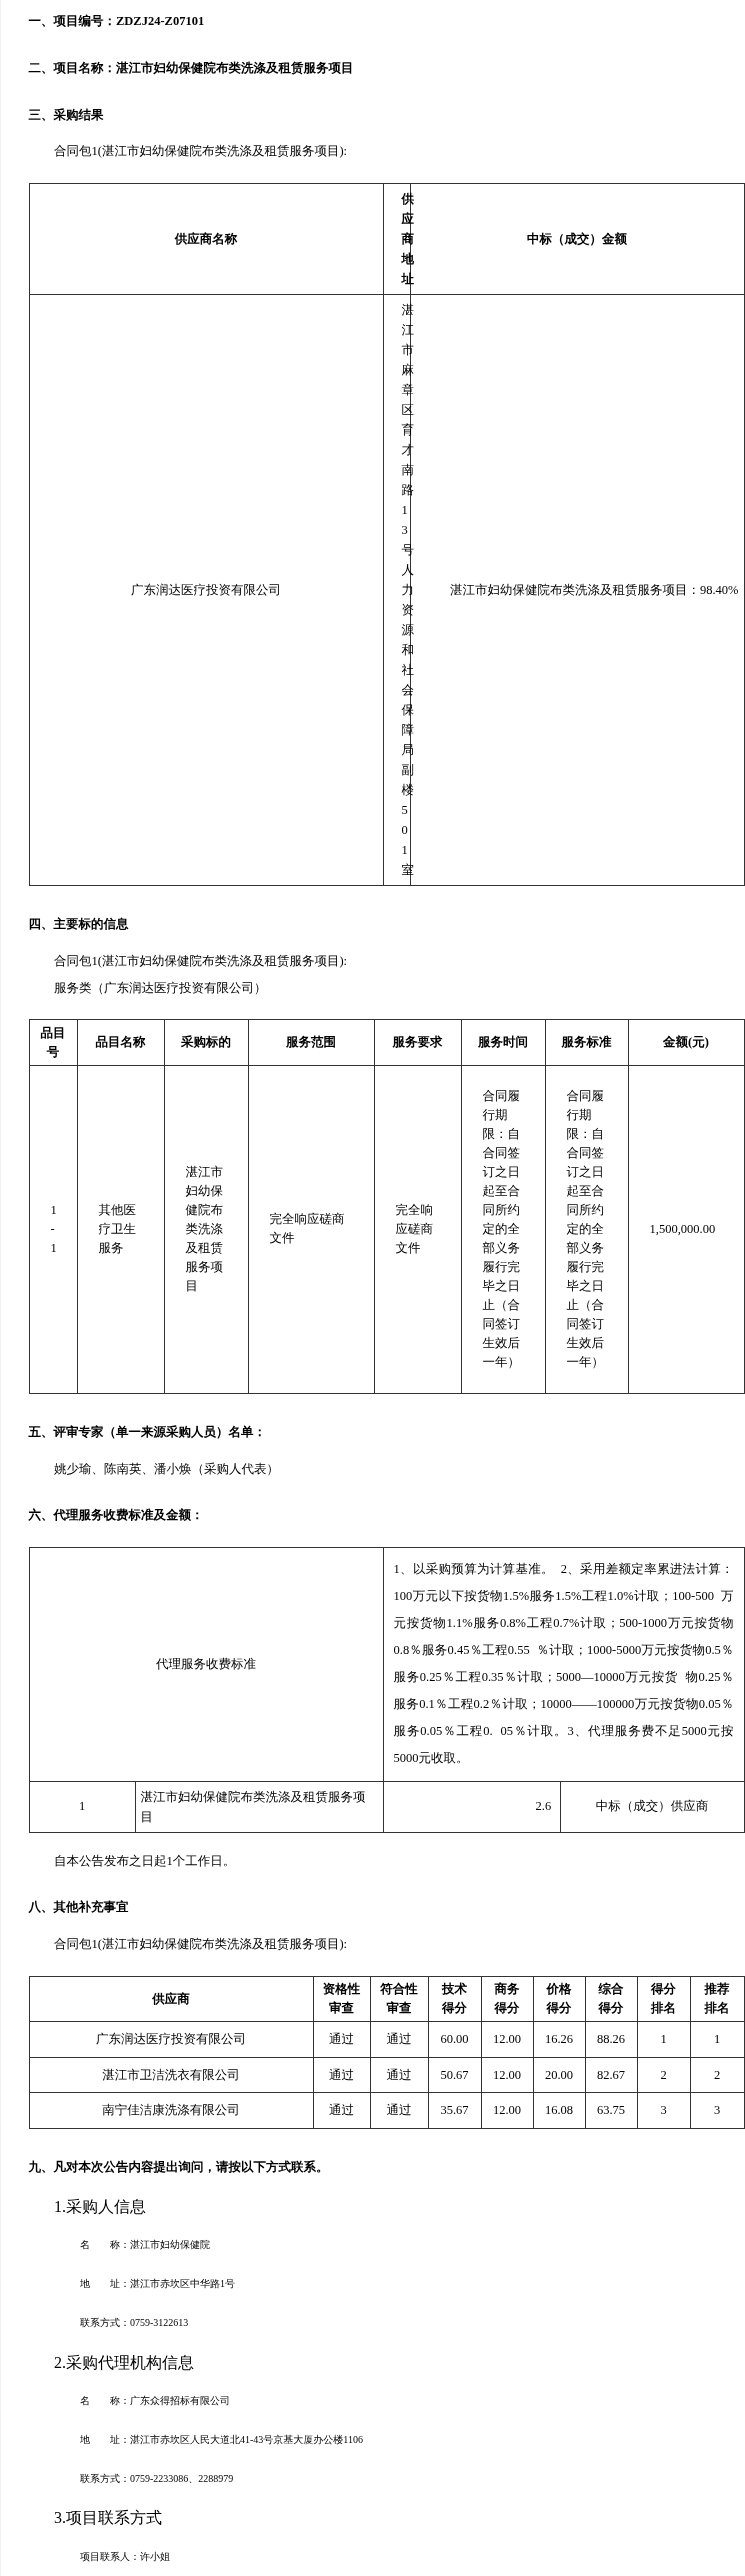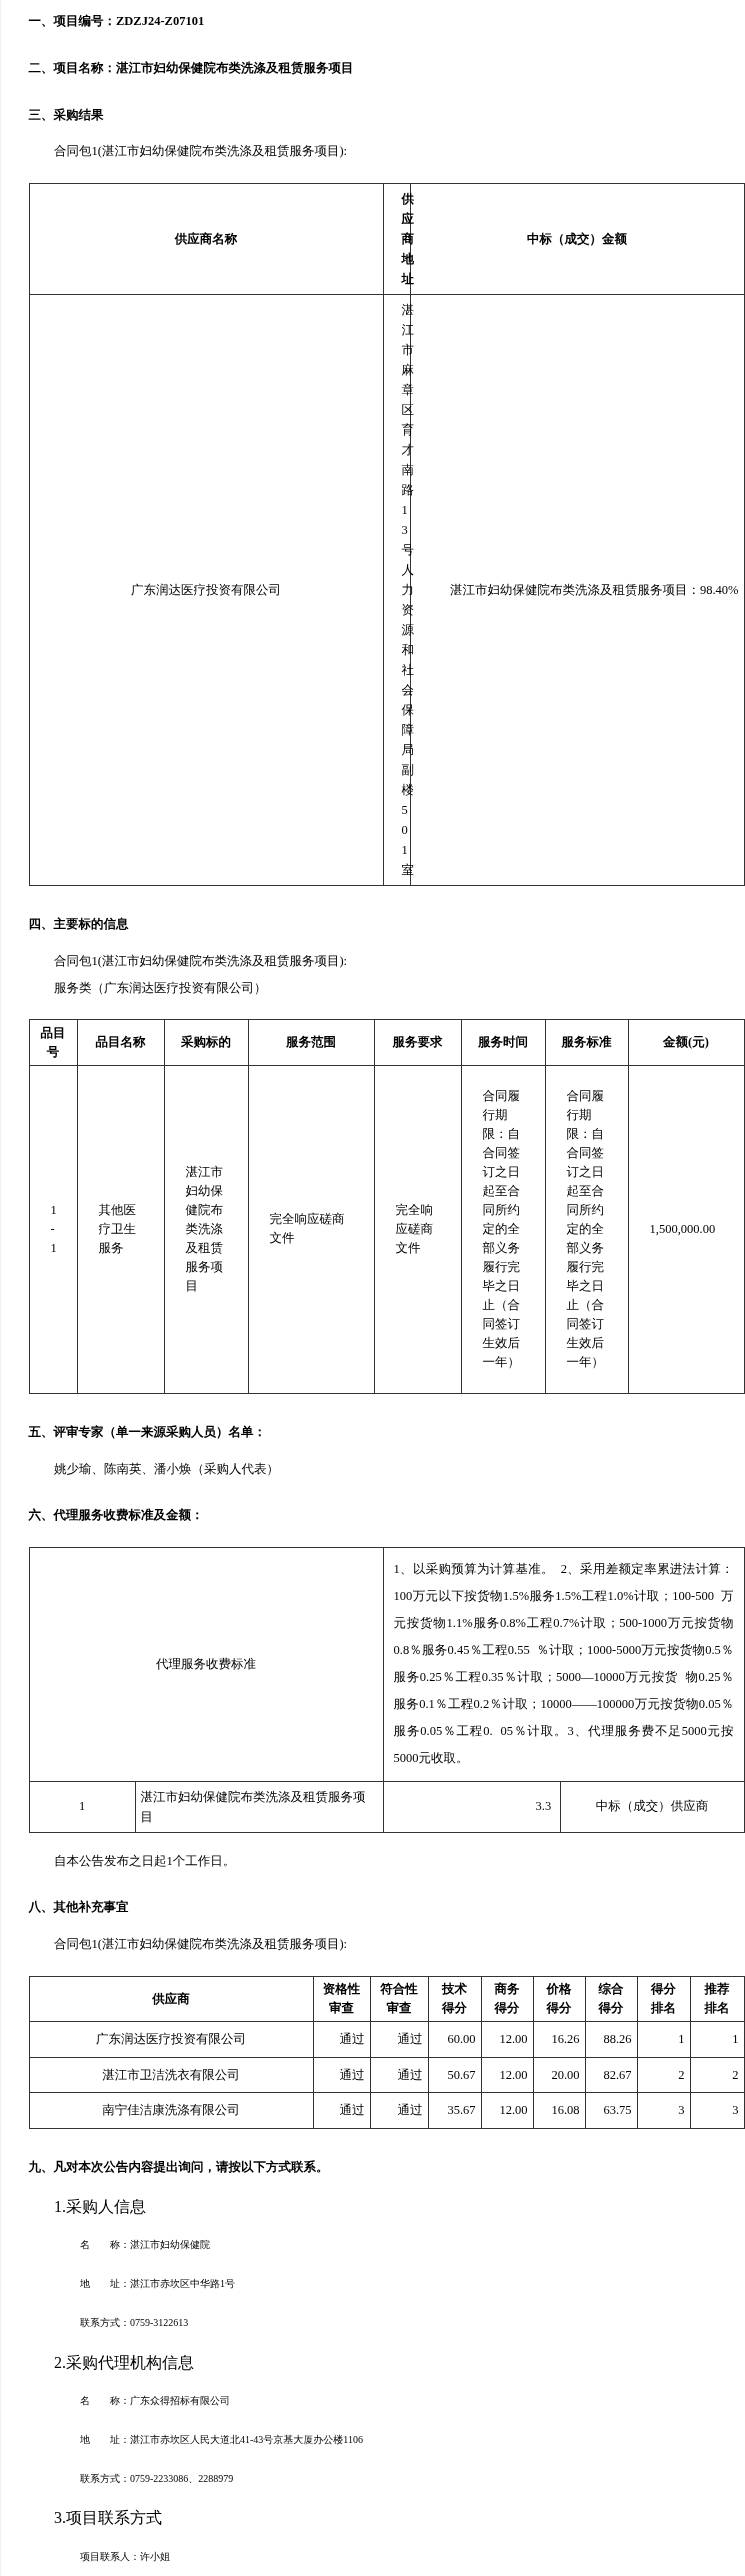--- a/index.html
+++ b/index.html
@@ -23,21 +23,21 @@
   .t2 td{height:198px;text-align:left;padding:21px;}
   
   .t3 .fee-label{text-align:center;font-weight:normal;}
   .t3 .fee-text{text-align:justify;white-space:pre-wrap;line-height:27px;padding:8.3px 10px;}
   .t3 th{height:28px;}
   .t3 .data td{height:38px;}
   .t3 .pkg-name{text-align:left;line-height:20px;}
   .t3 .fee-amt{text-align:right;padding-right:8.3px;}
   
   .t4 th{height:37px;padding:3.3px;}
-  .t4 td{height:28px;text-align:right;padding:3.3px 5px;}
+  .t4 td{height:28px;text-align:center;padding:3.3px 5px;}
   .t4 .sup{text-align:center;}
   
   .c-title{font-size:16px;margin:23px 16.7px 0 53px;line-height:16.7px;}
   .c-line{font-size:10px;margin:22px 16.7px 0 79px;line-height:16.7px;}
 </style>
 </head>
 <body>
 
 <div class="page">
 
@@ -119,21 +119,21 @@
         <col>
       </colgroup>
     <tbody>
       <tr>
         <td class="fee-label" colspan="2">代理服务收费标准</td>
         <td class="fee-text" colspan="2">1、以采购预算为计算基准。  2、采用差额定率累进法计算：100万元以下按货物1.5%服务1.5%工程1.0%计取；100-500  万元按货物1.1%服务0.8%工程0.7%计取；500-1000万元按货物0.8％服务0.45％工程0.55  ％计取；1000-5000万元按货物0.5％服务0.25％工程0.35％计取；5000—10000万元按货  物0.25％服务0.1％工程0.2％计取；10000——100000万元按货物0.05％服务0.05％工程0.  05％计取。3、代理服务费不足5000元按5000元收取。</td>
       </tr>
       <tr class="data">
         <td class="center">1</td>
         <td class="pkg-name">湛江市妇幼保健院布类洗涤及租赁服务项目</td>
-        <td class="fee-amt">3.3</td>
+        <td class="fee-amt">2.6</td>
         <td class="center">中标（成交）供应商</td>
       </tr>
     </tbody>
   </table>
 
   <div class="para">自本公告发布之日起1个工作日。</div>
 
   <div class="sec">八、其他补充事宜</div>
   <div class="para">合同包1(湛江市妇幼保健院布类洗涤及租赁服务项目):</div>
 

